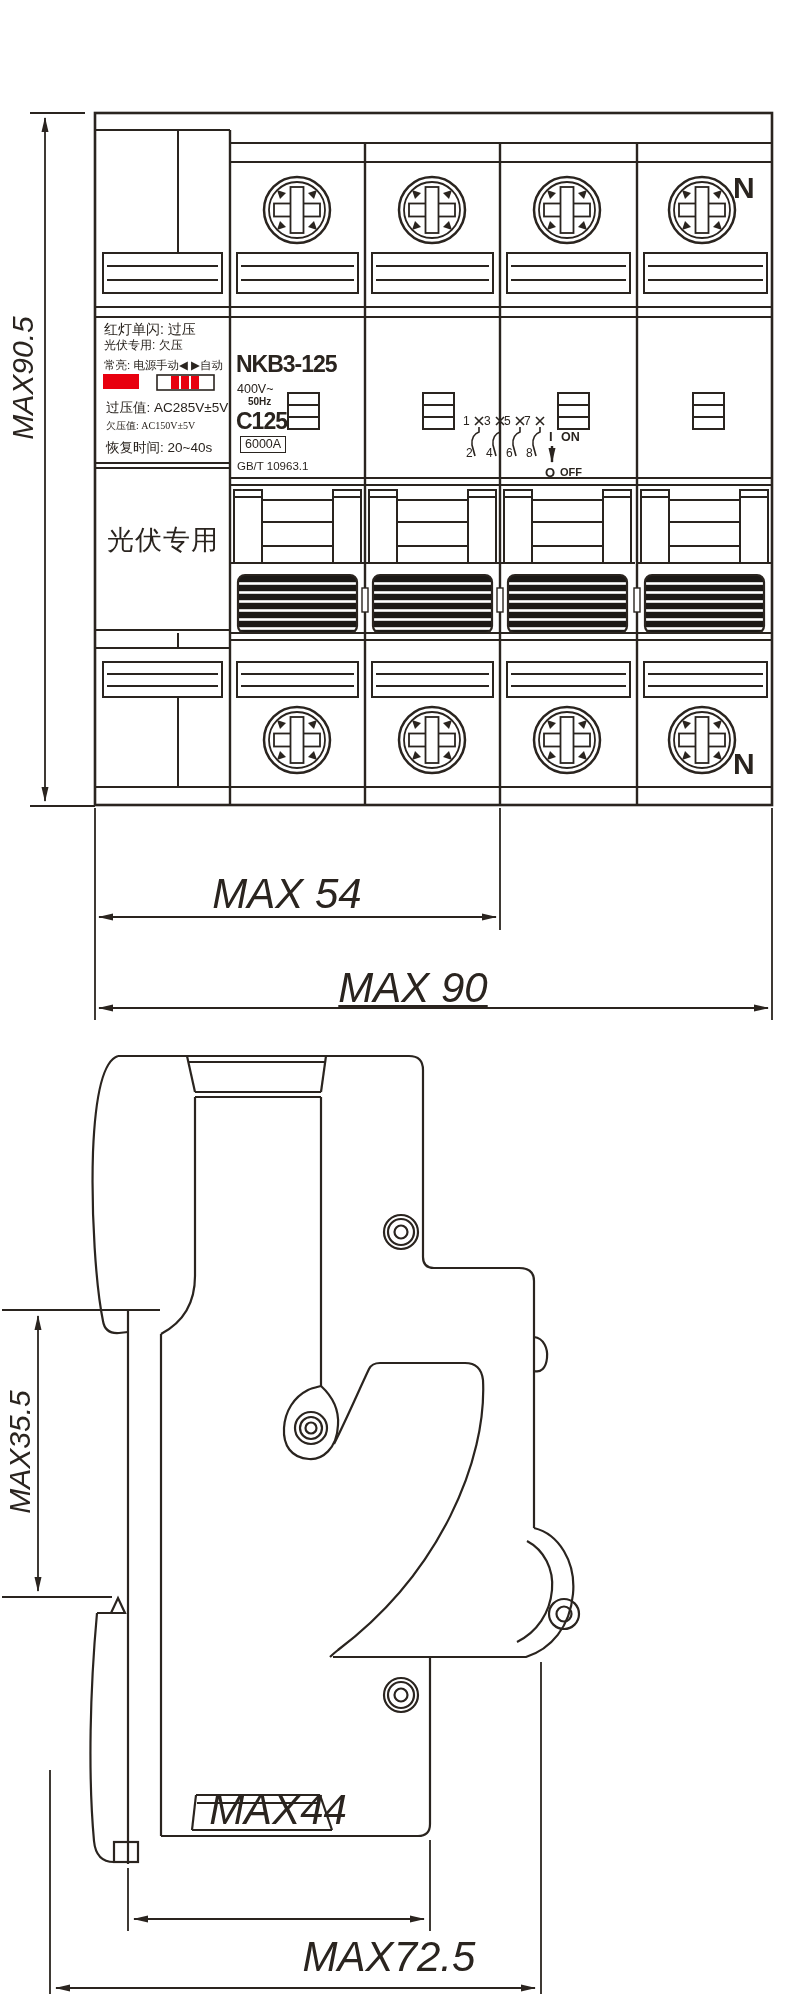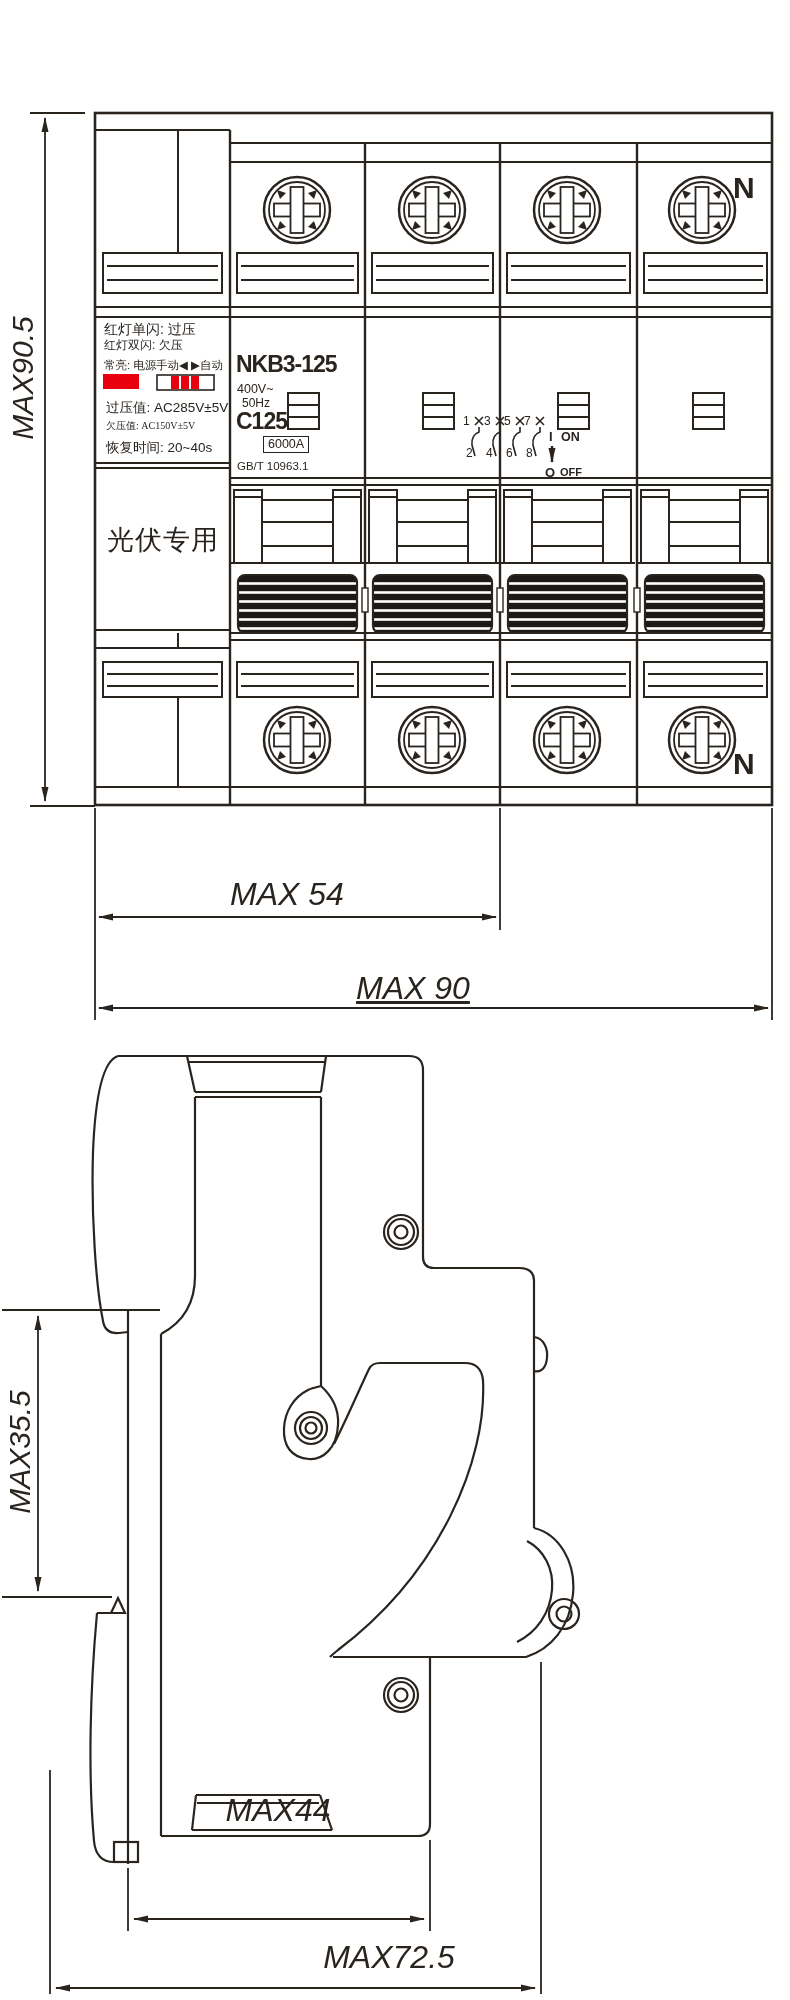--- a/index.html
+++ b/index.html
@@ -1,24 +1,24 @@
 <!DOCTYPE html>
 <html><head>
 <meta charset="utf-8">
 <style>
   html,body{margin:0;padding:0;background:#ffffff;}
   #canvas{position:relative;width:790px;height:2000px;background:#ffffff;overflow:hidden;
           font-family:"Liberation Sans","DejaVu Sans",sans-serif;}
   svg{position:absolute;left:0;top:0;}
   .t{position:absolute;white-space:nowrap;color:#2a241f;line-height:1;
      font-family:"Liberation Sans","DejaVu Sans",sans-serif;}
-  .dim{font-style:italic;font-size:32px;color:#2a241f;}
+  .dim{font-style:italic;font-size:42px;color:#2a241f;}
   .ctr{transform:translate(-50%,-50%);}
   .rot{transform:translate(-50%,-50%) rotate(-90deg);}
-  .boxed{border:1.5px solid #2a241f;padding:1px 4px;margin-left:23px;}
+  .boxed{border:1.5px solid #2a241f;padding:1px 4px;}
   .b{font-weight:bold;}
 </style>
 </head>
 <body>
 
 <div id="canvas">
 
 <svg width="790" height="2000" viewBox="0 0 790 2000">
   <defs>
     <marker id="ah" markerWidth="16" markerHeight="9" refX="14" refY="4.5" orient="auto-start-reverse" markerUnits="userSpaceOnUse">
@@ -277,31 +277,31 @@
     <line x1="50" y1="1770" x2="50" y2="1994"></line>
     <line x1="541" y1="1662" x2="541" y2="1994"></line>
     <line x1="56" y1="1988" x2="535" y2="1988" marker-start="url(#ah)" marker-end="url(#ah)"></line>
   </g>
 </svg>
 
   <div class="t b" style="left:733px;top:173px;font-size:30px;">N</div>
   <div class="t b" style="left:733px;top:749px;font-size:30px;">N</div>
 
   <div class="t" style="left:104px;top:322px;font-size:14px;">红灯单闪: 过压</div>
-  <div class="t" style="left:104px;top:339px;font-size:12px;">红灯双闪: 欠压</div>
+  <div class="t" style="left:104px;top:339px;font-size:12px;">光伏专用: 欠压</div>
   <div class="t" style="left:104px;top:360px;font-size:11.5px;">常亮: 电源</div>
   <div class="t" style="left:156px;top:360px;font-size:11.5px;">手动◀ ▶自动</div>
   <div class="t" style="left:106px;top:401px;font-size:13.5px;">过压值: AC285V±5V</div>
   <div class="t" style="left:106px;top:421px;font-size:10px;font-family:Liberation Serif, serif;">欠压值: AC150V±5V</div>
   <div class="t" style="left:106px;top:441px;font-size:13.5px;">恢复时间: 20~40s</div>
   <div class="t" style="left:107px;top:527px;font-size:27px;letter-spacing:1px;">光伏专用</div>
 
   <div class="t b" style="left:236px;top:353px;font-size:23px;letter-spacing:-1px;">NKB3-125</div>
   <div class="t" style="left:237px;top:383px;font-size:12.5px;">400V~</div>
-  <div class="t" style="left:242px;top:397px;font-size:12px;">50Hz</div>
+  <div class="t" style="left:248px;top:397px;font-size:10px;font-weight:bold;">50Hz</div>
   <div class="t b" style="left:236px;top:410px;font-size:23px;letter-spacing:-1px;">C125</div>
   <div class="t boxed" style="left:240px;top:436px;font-size:12.5px;">6000A</div>
   <div class="t" style="left:237px;top:461px;font-size:11.5px;">GB/T 10963.1</div>
 
   <div class="t" style="left:463px;top:415px;font-size:12px;">1</div>
   <div class="t" style="left:484px;top:415px;font-size:12px;">3</div>
   <div class="t" style="left:504px;top:415px;font-size:12px;">5</div>
   <div class="t" style="left:524px;top:415px;font-size:12px;">7</div>
   <div class="t" style="left:466px;top:447px;font-size:12px;">2</div>
   <div class="t" style="left:486px;top:447px;font-size:12px;">4</div>

